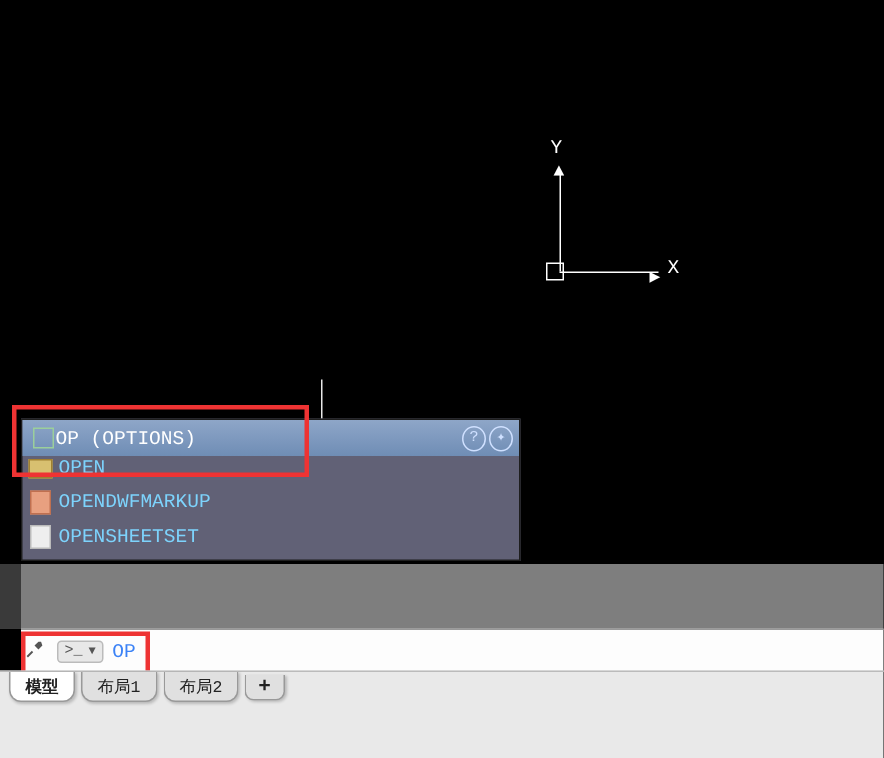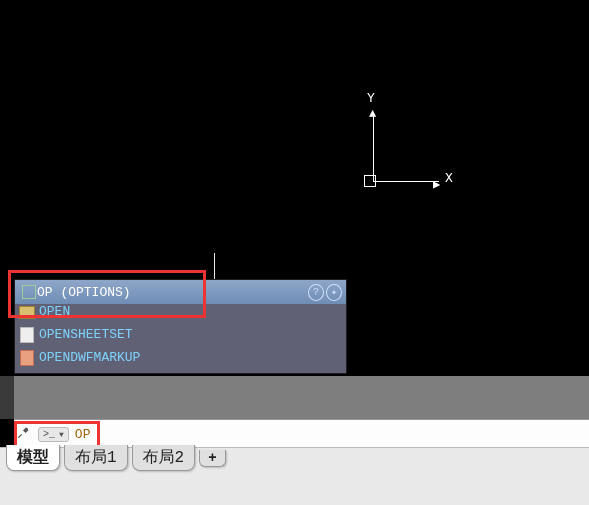--- a/index.html
+++ b/index.html
@@ -21,24 +21,24 @@
   .suggest-item .icon{width:16px;height:16px;margin-right:4px;display:flex;align-items:center;justify-content:center;}
   .suggest-item .label{font-family:Consolas,"Courier New",monospace;}
   .red1{position:absolute;left:8px;top:270px;width:192px;height:42px;border:3px solid #e33;}
   .red2{position:absolute;left:14px;top:421px;width:80px;height:26px;border:3px solid #e33;}
   .btmstrip{position:absolute;left:0;top:376px;width:589px;height:43px;background:#7e7e7e;}
   .leftbtns{position:absolute;left:0;top:376px;width:14px;height:43px;background:#3a3a3a;}
   .cmdline{position:absolute;left:14px;top:419px;width:575px;height:28px;background:#fdfdfd;border-top:1px solid #999;display:flex;align-items:center;}
   .cmdline .wrench{width:16px;height:16px;margin:0 2px;color:#555;}
   .cmdline .prompt{background:#e8e8e8;border:1px solid #bbb;border-radius:3px;padding:1px 4px;margin:0 4px;display:flex;align-items:center;color:#555;font-size:10px;}
   .cmdline .prompt .drop{margin-left:4px;font-size:8px;}
-  .cmdline input{border:none;outline:none;font-family:Consolas,"Courier New",monospace;font-size:13px;flex:1;background:transparent;color:#a16207;}
+  .cmdline input{border:none;outline:none;font-family:Consolas,"Courier New",monospace;font-size:13px;flex:1;background:transparent;color:#3b82f6;}
   .tabs{position:absolute;left:0;top:447px;width:589px;height:58px;background:#e9e9e9;border-top:1px solid #bbb;}
   .tabrow{position:absolute;left:0;top:447px;display:flex;align-items:center;height:22px;padding-left:6px;}
-  .tab{background:#e0e0e0;border:1px solid #999;border-top:none;border-radius:0 0 8px 8px;padding:2px 10px;margin-right:4px;font-size:16px;color:#222;box-shadow:1px 1px 2px rgba(0,0,0,.2);}
+  .tab{background:#e0e0e0;border:1px solid #999;border-top:none;border-radius:0 0 8px 8px;padding:2px 10px;margin-right:4px;font-size:11px;color:#222;box-shadow:1px 1px 2px rgba(0,0,0,.2);}
   .tab.active{background:#fff;font-weight:bold;}
   .tab.plus{padding:0 8px;border-radius:0 0 6px 6px;font-weight:bold;font-size:14px;line-height:16px;}
   .help-circle,.globe-circle{width:15px;height:15px;border:1px solid #cfe0ff;border-radius:50%;display:flex;align-items:center;justify-content:center;font-size:10px;color:#cfe0ff;}
   .checkbox-icon{width:12px;height:12px;border:1px solid #9bcf9b;}
   .folder-icon{width:14px;height:11px;background:#d8c070;border:1px solid #a08030;}
   .sheet-icon{width:12px;height:14px;border:1px solid #bbb;background:#eee;}
   .docred-icon{width:12px;height:14px;border:1px solid #c07050;background:#e8a080;}
   .docfold-icon{width:12px;height:14px;border:1px solid #c09040;background:#e8c070;}
 </style>
 </head>
@@ -78,29 +78,29 @@
       </span>
   </div>
   <div class="suggest-item">
     <span class="icon">
         <span class="folder-icon"></span>
       </span>
     <span class="label">OPEN</span>
   </div>
   <div class="suggest-item">
     <span class="icon">
+        <span class="docred-icon"></span>
+      </span>
+    <span class="label">OPENDWFMARKUP</span>
+  </div>
+  <div class="suggest-item">
+    <span class="icon">
         <span class="sheet-icon"></span>
       </span>
     <span class="label">OPENSHEETSET</span>
-  </div>
-  <div class="suggest-item">
-    <span class="icon">
-        <span class="docred-icon"></span>
-      </span>
-    <span class="label">OPENDWFMARKUP</span>
   </div>
 </div>
 
 <div class="red1"></div>
 
 <div class="cmdline">
   <span class="wrench">
     <svg width="14" height="14" viewBox="0 0 16 16">
         <path fill="#555" d="M13 2l1 3-3 3-3-3 3-3zM6 9l-4 4 1 1 4-4z"></path>
       </svg>

